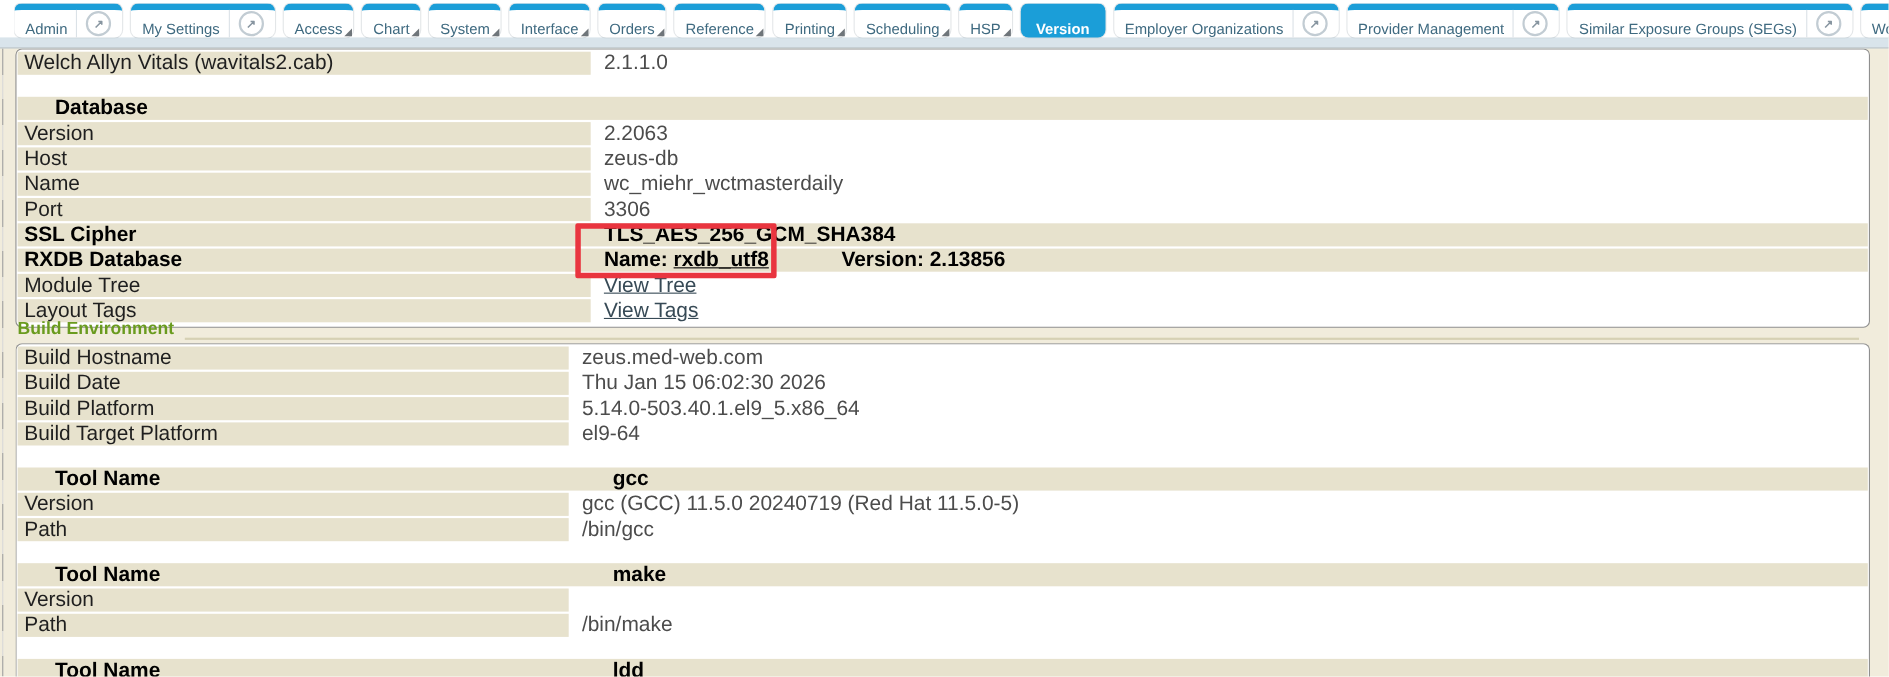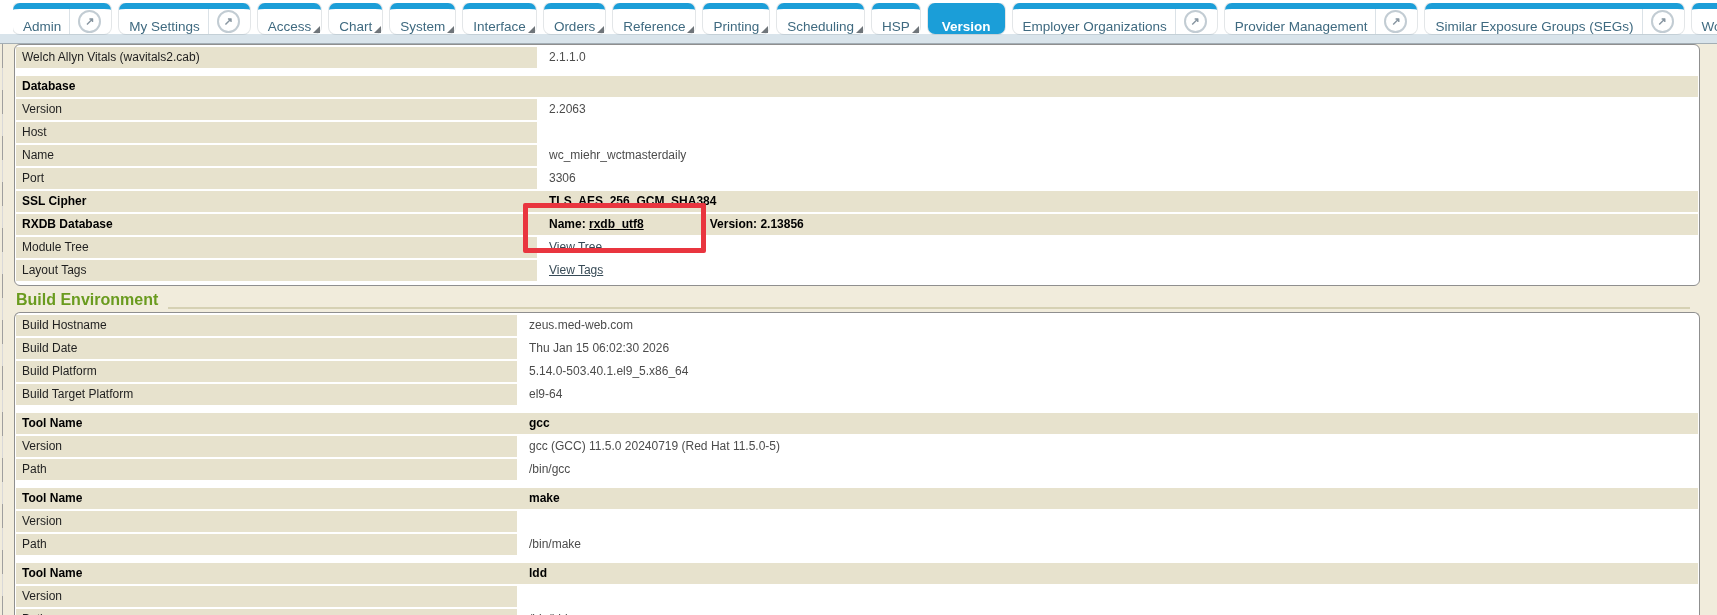--- a/index.html
+++ b/index.html
@@ -30,29 +30,29 @@
   .left-rail{position:absolute;left:2px;top:44px;bottom:0;width:1px;
     background:repeating-linear-gradient(to bottom,#9f9f9f 0 24px,#d8d8d8 24px 46px);}
   
   .tbl{position:absolute;left:14px;width:1686px;background:#fff;
     border:1px solid #8f8f8f;border-radius:6px;box-sizing:border-box;
     padding:2px 1px;z-index:1;}
   .tbl1{top:44px;}
   .tbl2{top:312px;height:390px;overflow:hidden;border-bottom:none;
     border-radius:6px 6px 0 0;}
   .row{display:flex;height:21px;line-height:21px;margin-bottom:2px;
-    font-size:12px;color:#4c4c4c;}
+    font-size:19px;color:#4c4c4c;}
   .row .label{width:521px;background:#e7e2cd;padding-left:6px;color:#1f1f1f;
     box-sizing:border-box;overflow:hidden;}
   .tbl2 .row .label{width:501px;}
   .row .value{flex:1;margin-left:8px;padding-left:4px;overflow:hidden;}
   .row.b{background:#e7e2cd;font-weight:bold;color:#000;}
   .row.b .label{background:transparent;color:#000;}
   .row.b .value{color:#000;}
-  .row.section{margin-top:8px;}
+  .row.section{margin-top:20px;padding-left:28px;}
   .lnk{text-decoration:underline;color:#374a56;cursor:pointer;}
   .row.b .lnk{color:#000;}
   .gap{margin-left:66px;}
   
   .buildhead{position:absolute;left:16px;top:285px;width:1680px;height:24px;
     display:flex;align-items:flex-end;z-index:1;}
   .buildhead .txt{color:#6a9b1f;font-weight:bold;font-size:16px;}
   .buildhead .line{flex:1;height:2px;background:#d6d1b4;margin-left:10px;margin-right:6px;}
   
   .redbox{position:absolute;left:523px;top:203px;width:183px;height:50px;
@@ -149,20 +149,21 @@
     <div class="row b section">
       <div class="label">Database</div>
       <div class="value"></div>
     </div>
     <div class="row">
       <div class="label">Version</div>
       <div class="value">2.2063</div>
     </div>
     <div class="row">
       <div class="label">Host</div>
+      <div class="value">zeus-db</div>
     </div>
     <div class="row">
       <div class="label">Name</div>
       <div class="value">wc_miehr_wctmasterdaily</div>
     </div>
     <div class="row">
       <div class="label">Port</div>
       <div class="value">3306</div>
     </div>
     <div class="row b">

